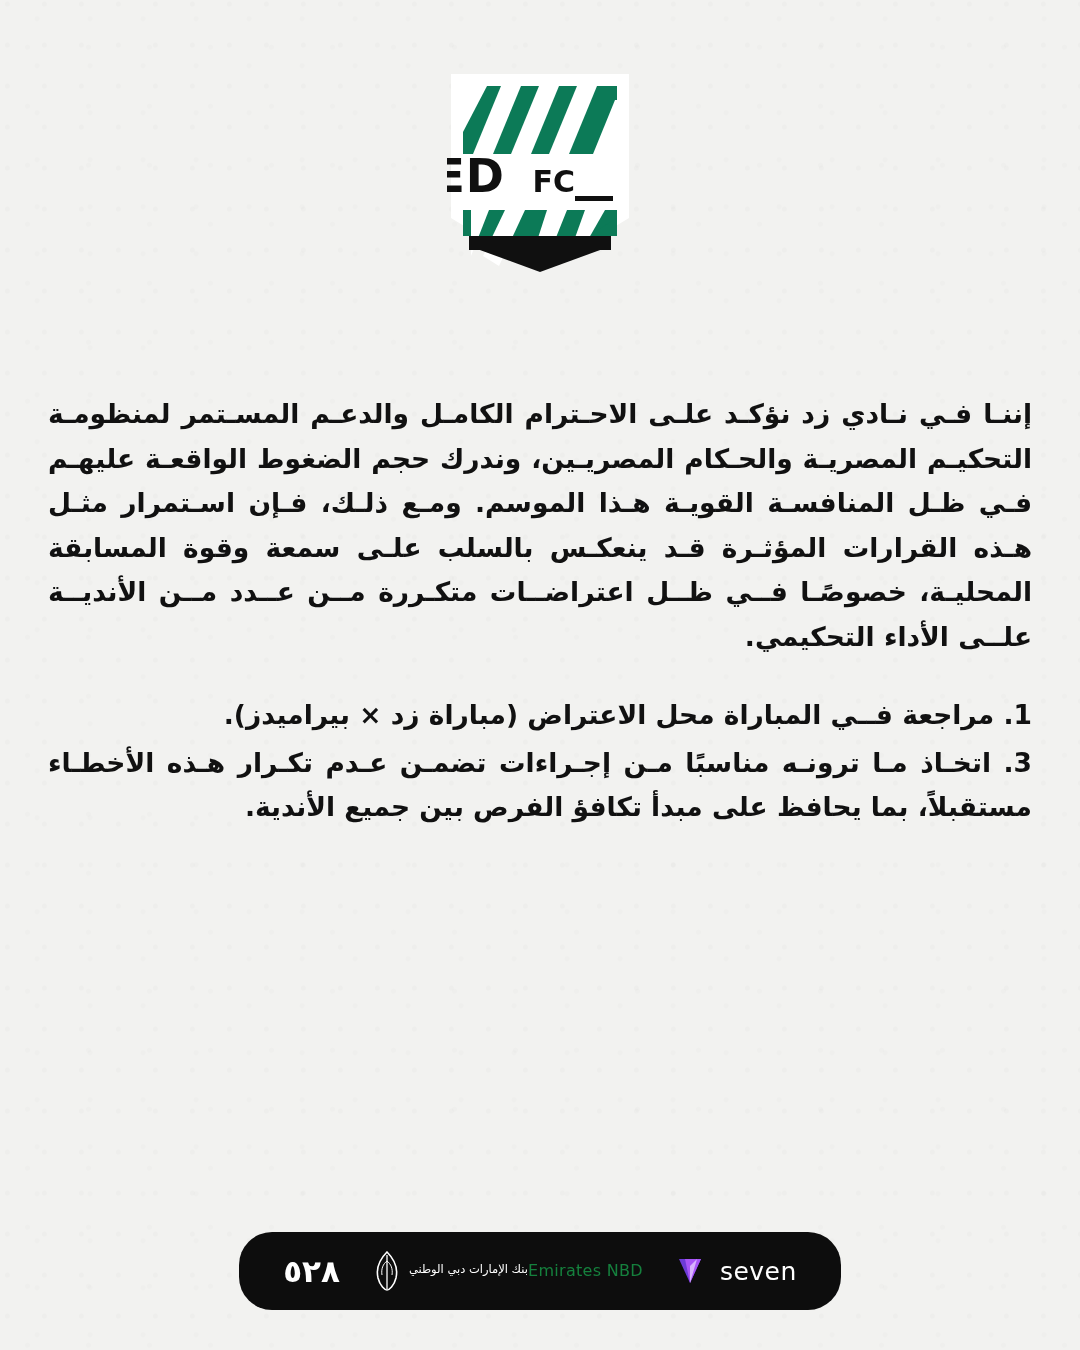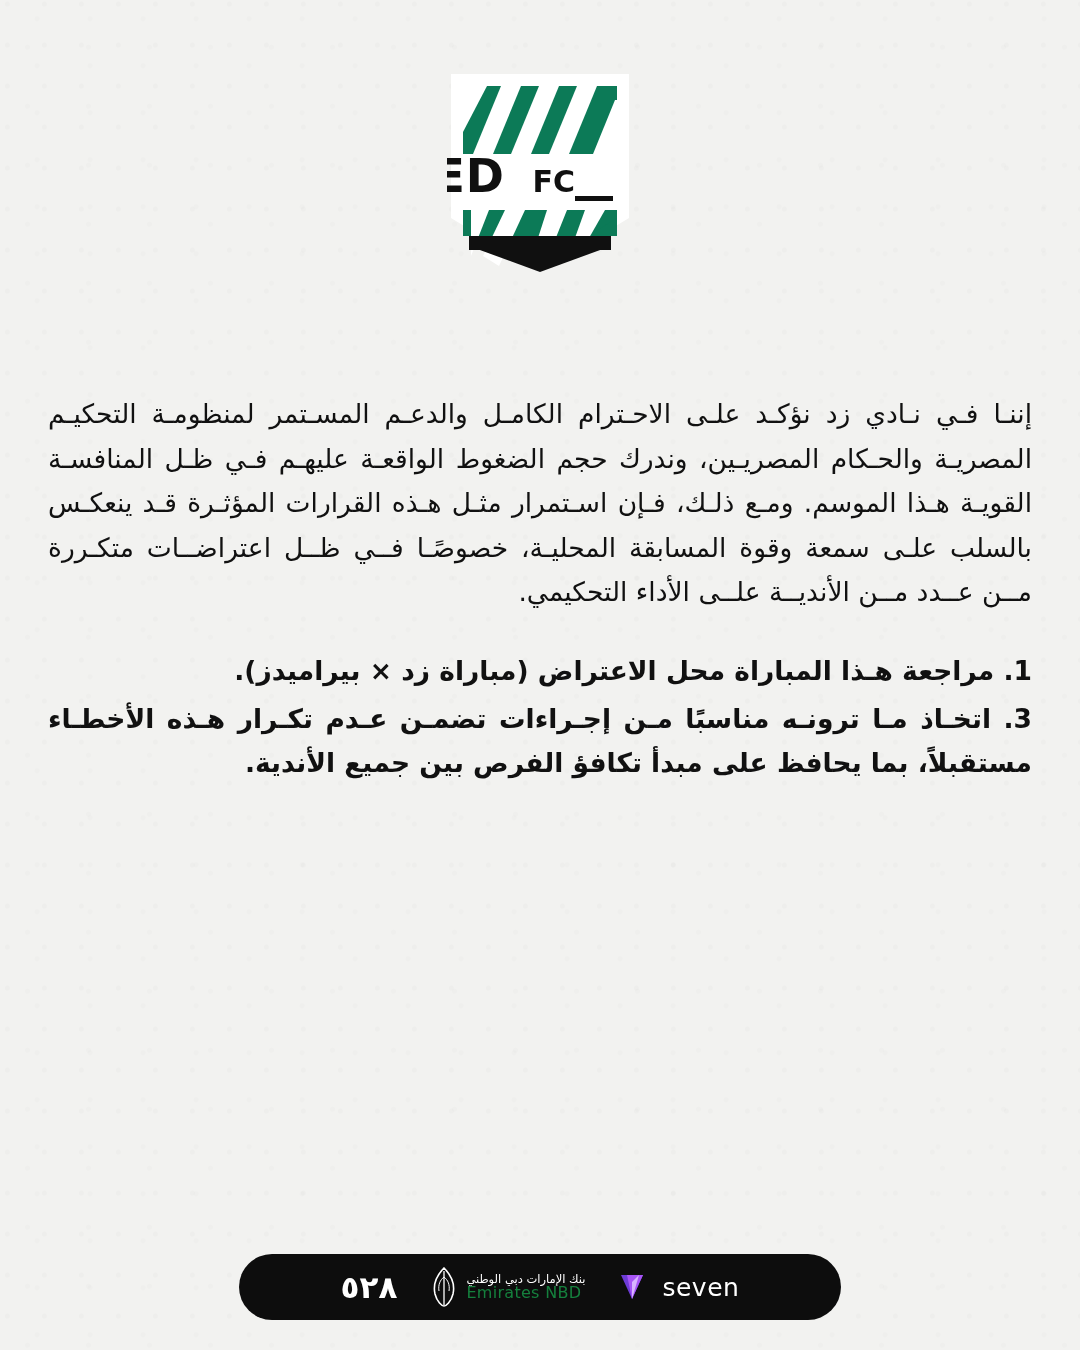--- a/index.html
+++ b/index.html
@@ -39,21 +39,21 @@
     top: 392px;
     left: 48px;
     right: 48px;
     text-align: justify;
     text-align-last: right;
     direction: rtl;
   }
   .para {
     font-size: 26.5px;
     line-height: 1.68;
-    font-weight: normal;
+    font-weight: bold;
     color: #111111;
     letter-spacing: 0px;
     margin: 0 0 34px 0;
     text-align: justify;
     text-align-last: right;
   }
   .lead-in {
     font-size: 26.5px;
     line-height: 1.6;
     font-weight: bold;
@@ -87,23 +87,23 @@
     color: #111111;
     margin: 44px 0 0 0;
     text-align: center;
   }
 
   
   .sponsor-bar {
     position: absolute;
     left: 50%;
     transform: translateX(-50%);
-    bottom: 30px;
+    bottom: 40px;
     width: 602px;
-    height: 66px;
+    height: 78px;
     background: #0d0d0d;
     border-radius: 33px;
     display: flex;
     align-items: center;
     justify-content: center;
     gap: 34px;
     direction: ltr;
   }
   .sp {
     display: flex;
@@ -122,21 +122,21 @@
     display: flex;
     align-items: center;
     gap: 9px;
   }
   .nbd-mark {
     width: 26px;
     height: 40px;
   }
   .nbd-text {
     display: flex;
-    flex-direction: column;
+    flex-direction: row;
     line-height: 1.05;
   }
   .nbd-ar {
     font-size: 11.5px;
     color: #ffffff;
     direction: rtl;
     text-align: left;
     font-weight: normal;
   }
   .nbd-en {
@@ -198,21 +198,21 @@
   </div>
 
   <div class="content">
 
     <p class="para">إننـا فـي نـادي زد نؤكـد علـى الاحـترام الكامـل والدعـم المسـتمر لمنظومـة التحكيـم المصريـة والحـكام المصريـين، وندرك حجم الضغوط الواقعـة عليهـم فـي ظـل المنافسـة القويـة هـذا الموسم. ومـع ذلـك، فـإن اسـتمرار مثـل هـذه القرارات المؤثـرة قـد ينعكـس بالسلب علـى سمعة وقوة المسابقة المحليـة، خصوصًـا فــي ظــل اعتراضــات متكـررة مــن عــدد مــن الأنديــة علــى الأداء التحكيمي.</p>
 
 
     <ol class="requests">
       <li>
         <span class="num">1.</span>
-        <span>مراجعة هـذا المباراة محل الاعتراض (مباراة زد × بيراميدز).</span>
+        <span>مراجعة فــي المباراة محل الاعتراض (مباراة زد × بيراميدز).</span>
       </li>
       <li>
         <span class="num">3.</span>
         <span>اتخـاذ مـا ترونـه مناسبًا مـن إجـراءات تضمـن عـدم تكـرار هـذه الأخطـاء مستقبلاً، بما يحافظ على مبدأ تكافؤ الفرص بين جميع الأندية.</span>
       </li>
     </ol>
 
   </div>
 
   <div class="sponsor-bar">

